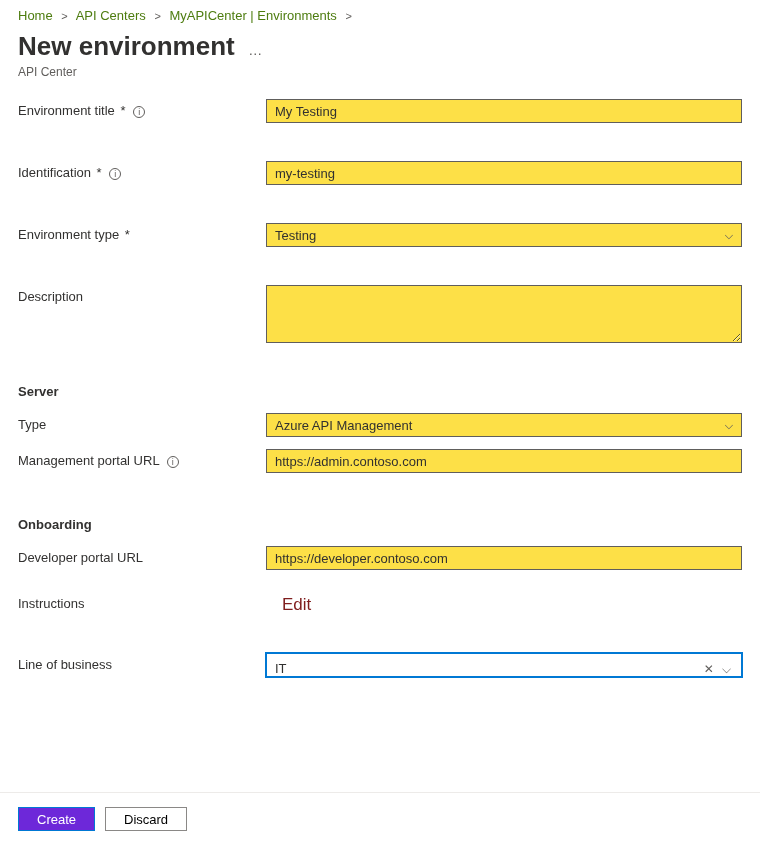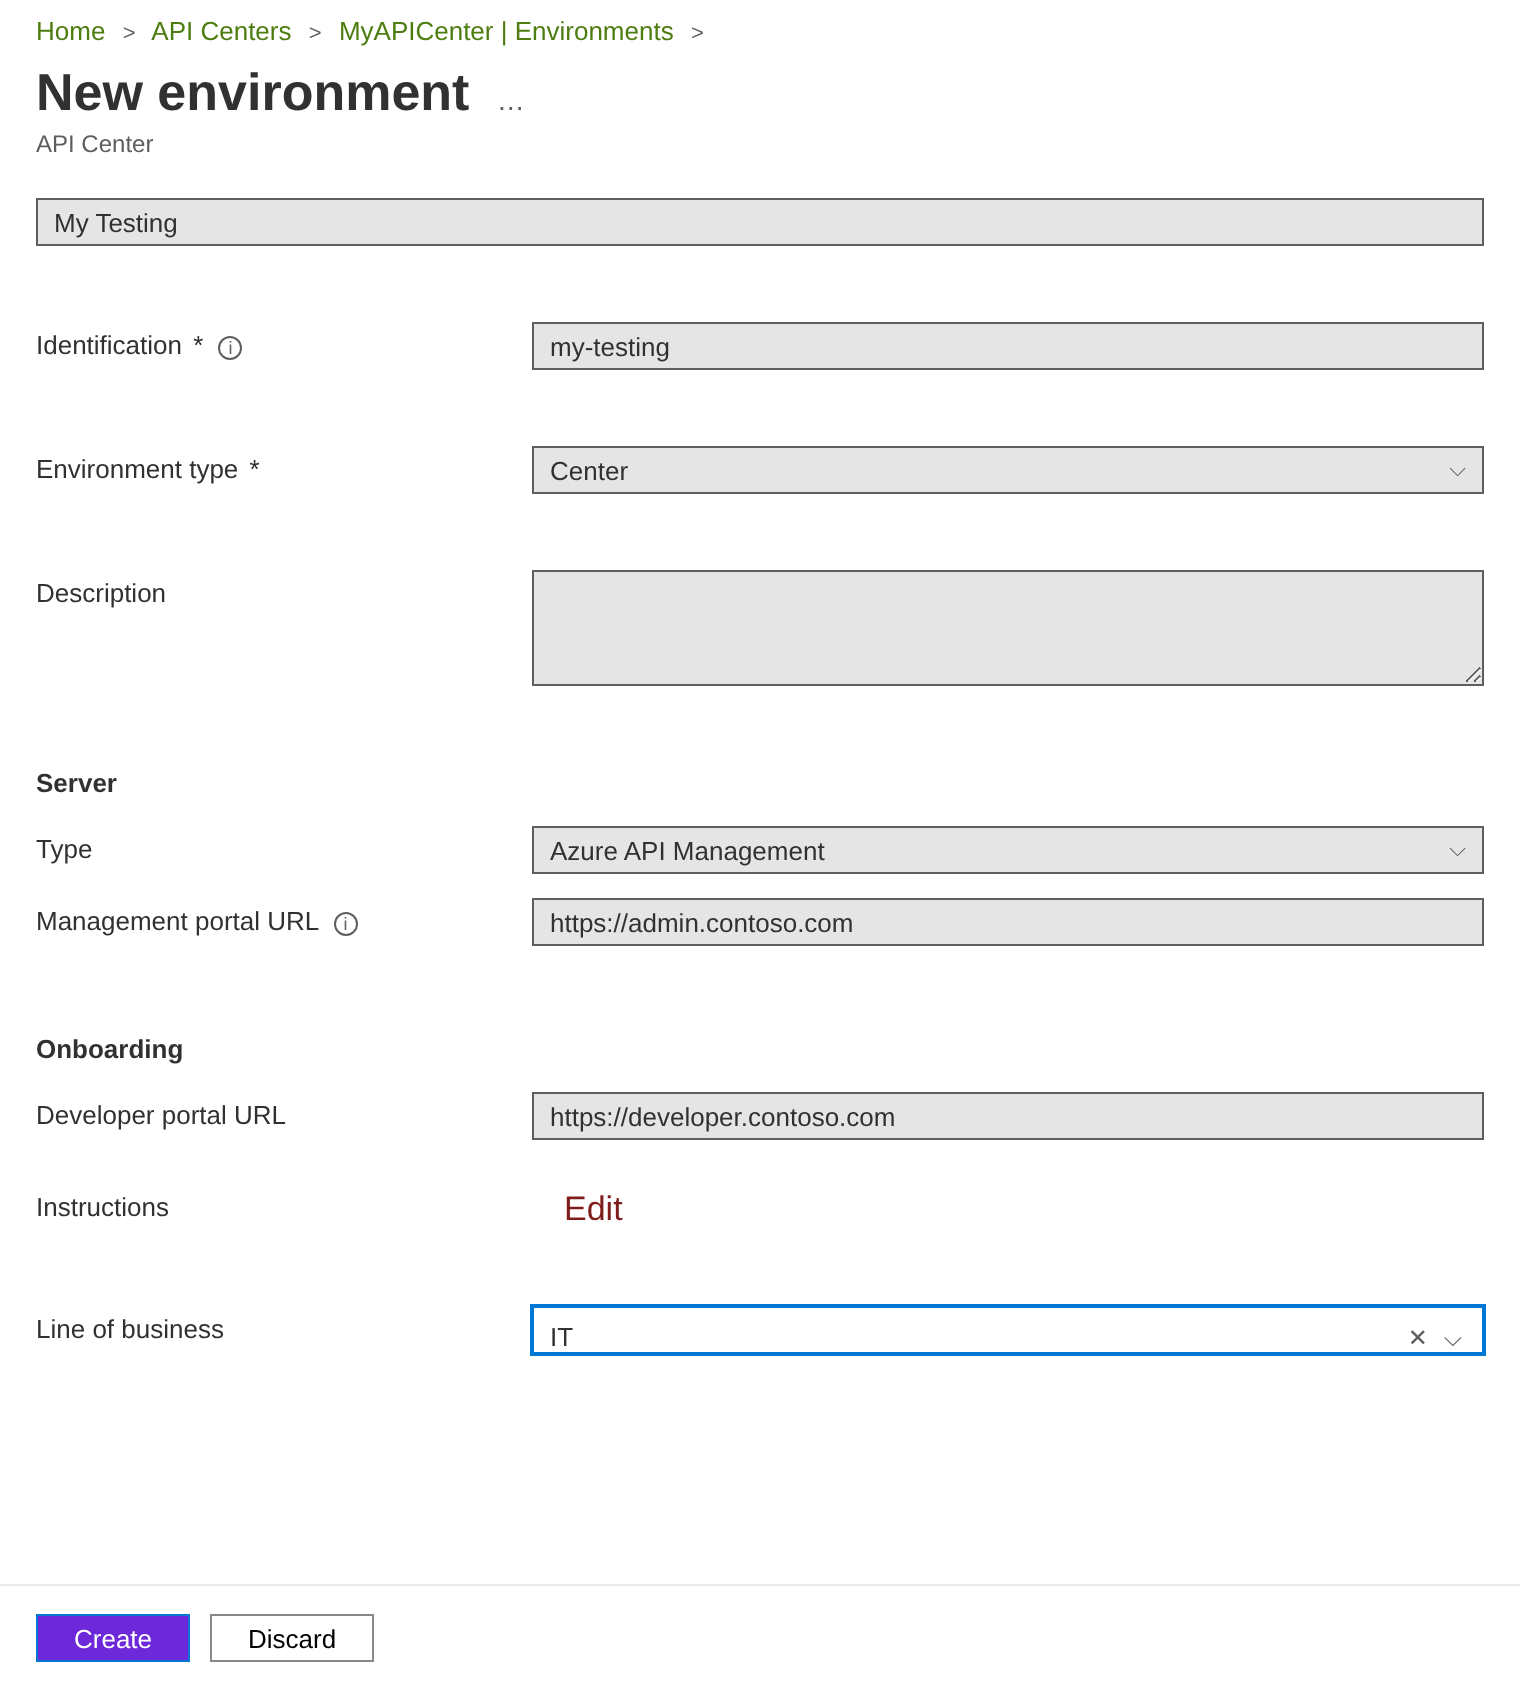--- a/index.html
+++ b/index.html
@@ -35,21 +35,21 @@
     .info-icon {
       display: inline-block; width: 12px; height: 12px; border: 1px solid #605e5c;
       border-radius: 50%; font-size: 9px; text-align: center; line-height: 11px;
       color: #605e5c; margin-left: 4px; cursor: pointer; vertical-align: middle;
     }
     .text-input, .select, .textarea {
       width: 100%;
       padding: 4px 8px;
       font-size: 13px;
       border: 1px solid #605e5c;
-      background: #e5e5e5;
+      background: #fde047;
       font-family: inherit;
       color: #323130;
     }
     .text-input { height: 24px; }
     .select {
       height: 24px; position: relative; display: flex; align-items: center;
       justify-content: space-between; cursor: pointer;
     }
     .select .chevron { font-size: 11px; color: #605e5c; }
     .textarea { height: 58px; resize: both; }
@@ -94,20 +94,24 @@
 
 <div class="header">
   <h1>New environment</h1>
   <span class="ellipsis">…</span>
   <div class="subtitle">API Center</div>
 </div>
 
 <div class="form">
 
   <div class="row">
+    <div class="label-col">
+      <span>Environment title</span><span class="req"> *</span>
+      <span class="info-icon">i</span>
+    </div>
     <div class="field-col">
       <input class="text-input" value="My Testing" style="">
     </div>
   </div>
 
   <div class="row">
     <div class="label-col">
       <span>Identification</span><span class="req"> *</span>
       <span class="info-icon">i</span>
     </div>
@@ -115,21 +119,21 @@
       <input class="text-input" value="my-testing" style="">
     </div>
   </div>
 
   <div class="row">
     <div class="label-col">
       <span>Environment type</span><span class="req"> *</span>
     </div>
     <div class="field-col">
       <div class="select">
-        <span>Center</span>
+        <span>Testing</span>
         <span class="chevron">⌵</span>
       </div>
     </div>
   </div>
 
   <div class="row">
     <div class="label-col">Description</div>
     <div class="field-col">
       <textarea class="textarea" style=""></textarea>
     </div>

